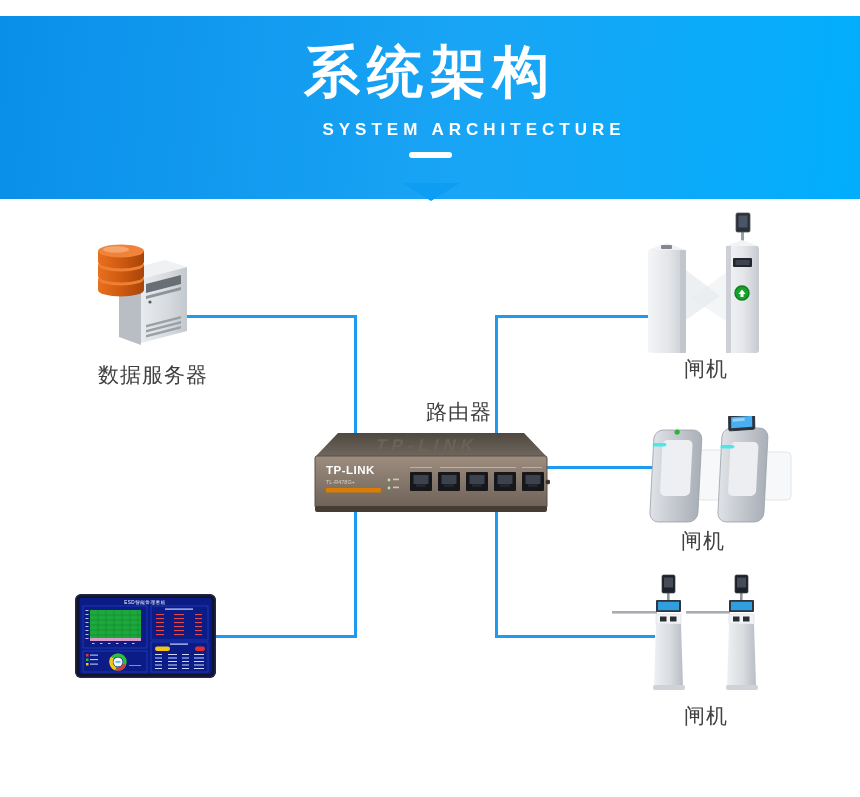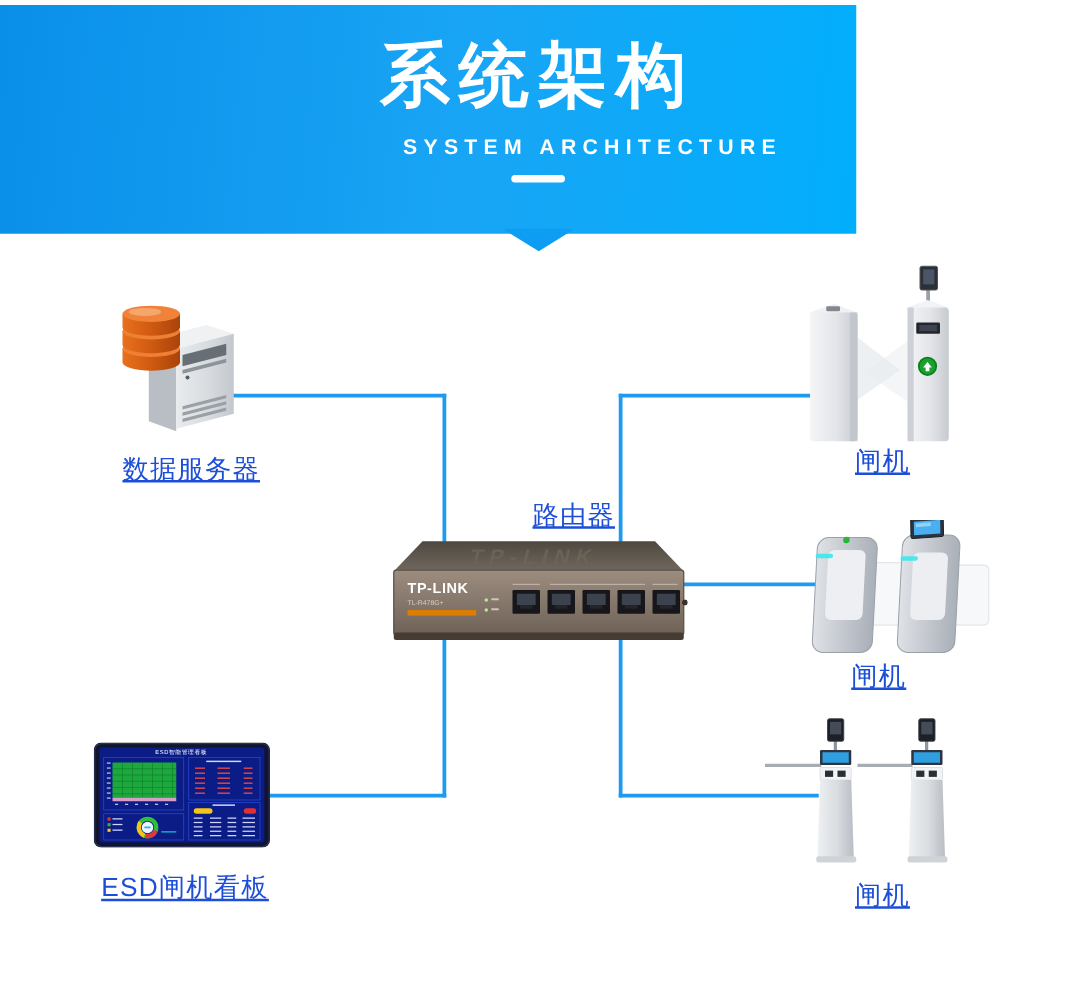--- a/index.html
+++ b/index.html
@@ -1,35 +1,35 @@
 <!DOCTYPE html>
 <html><head>
 <meta charset="utf-8">
 <style>
   html,body{margin:0;padding:0;background:#fff;}
   .canvas{position:relative;width:860px;height:797px;background:#ffffff;overflow:hidden;
           font-family:"Liberation Sans","DejaVu Sans",sans-serif;}
 
   
-  .banner{position:absolute;left:0;top:4px;width:685px;height:183px;
+  .banner{position:absolute;left:0;top:16px;width:860px;height:183px;
           background:linear-gradient(95deg,#0a8fe9 0%,#19a5f5 55%,#01aefc 100%);}
   .banner-title{position:absolute;left:0;top:24px;width:860px;text-align:center;
           color:#fff;font-size:56px;font-weight:900;letter-spacing:7px;line-height:64px;}
   .banner-sub{position:absolute;left:0;top:104px;width:860px;text-align:center;
           color:#fff;font-size:17px;font-weight:700;letter-spacing:5px;margin-left:44px;}
   .banner-bar{position:absolute;left:409px;top:136px;width:43px;height:6px;background:#fff;border-radius:3px;}
   .banner-tri{position:absolute;left:402px;top:183px;width:0;height:0;
           border-left:29px solid transparent;border-right:29px solid transparent;
           border-top:18px solid #0d9ef3;}
 
   
   .conn{position:absolute;background:#1e9af0;}
 
   
-  .node-label{position:absolute;color:#1d4ed8;font-size:21px;letter-spacing:1px;text-align:center;text-decoration:underline;}
+  .node-label{position:absolute;color:#404040;font-size:21px;letter-spacing:1px;text-align:center;}
 
   .node{position:absolute;}
   svg{display:block;}
 </style>
 </head>
 <body>
 
 <div class="canvas">
 
   <div class="banner">
@@ -251,21 +251,20 @@
           <rect x="93" y="70.5" width="9" height="1"></rect>
           <rect x="107" y="70.5" width="7" height="1"></rect>
           <rect x="119" y="70.5" width="10" height="1"></rect>
         <rect x="80" y="74" width="7" height="1"></rect>
           <rect x="93" y="74" width="9" height="1"></rect>
           <rect x="107" y="74" width="7" height="1"></rect>
           <rect x="119" y="74" width="10" height="1"></rect>
       </g>
     </svg>
   </div>
-  <div class="node-label" style="left:53px;top:696px;width:190px;">ESD闸机看板</div>
 
   <div class="node" style="left:640px;top:212px;">
     <svg width="130" height="145" viewBox="0 0 130 145">
       <defs>
         <linearGradient id="gSilv" x1="0" y1="0" x2="1" y2="0">
           <stop offset="0" stop-color="#f4f5f7"></stop>
             <stop offset="0.55" stop-color="#e3e5e9"></stop>
             <stop offset="1" stop-color="#c6cad0"></stop>
         </linearGradient>
       </defs>

